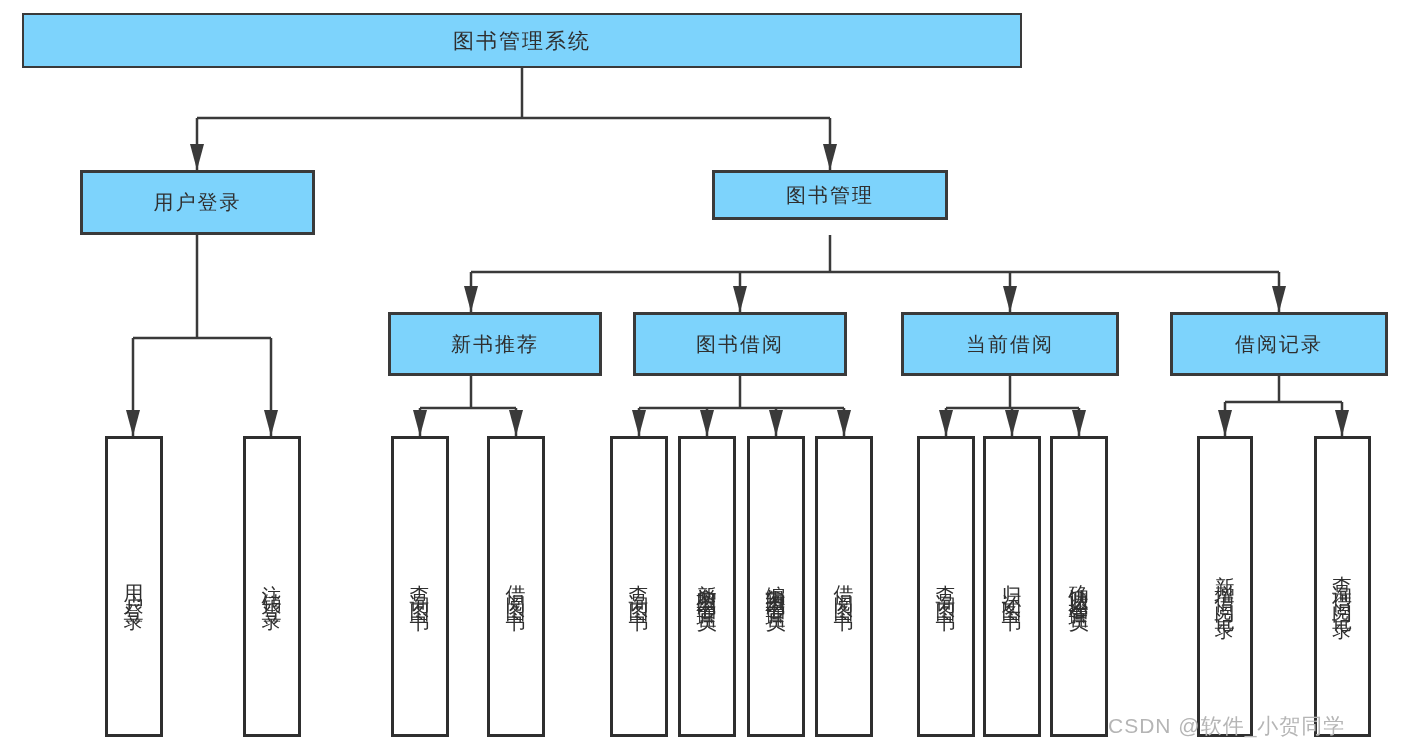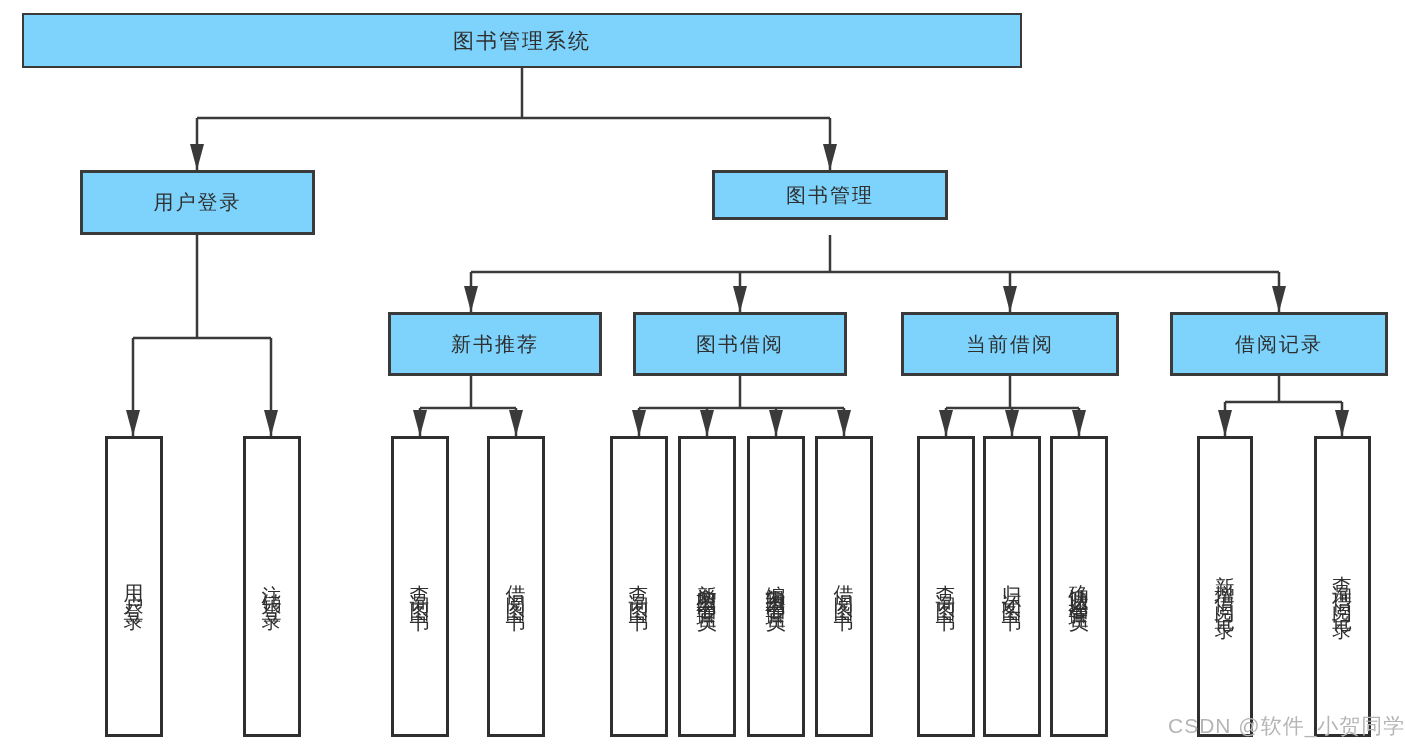--- a/index.html
+++ b/index.html
@@ -55,21 +55,21 @@
     writing-mode: vertical-rl;
     text-orientation: mixed;
     font-size: 20px;
     letter-spacing: 9px;
     color: #2f2f2f;
     line-height: 1;
   }
   .leaf.tight span { letter-spacing: 4px; }
   .watermark {
     position: absolute;
-    left: 1168px;
+    left: 1108px;
     top: 712px;
     z-index: 3;
     font-size: 21px;
     color: #b5b5b5;
     letter-spacing: 1px;
     white-space: nowrap;
   }
 </style>
 </head>
 <body>

